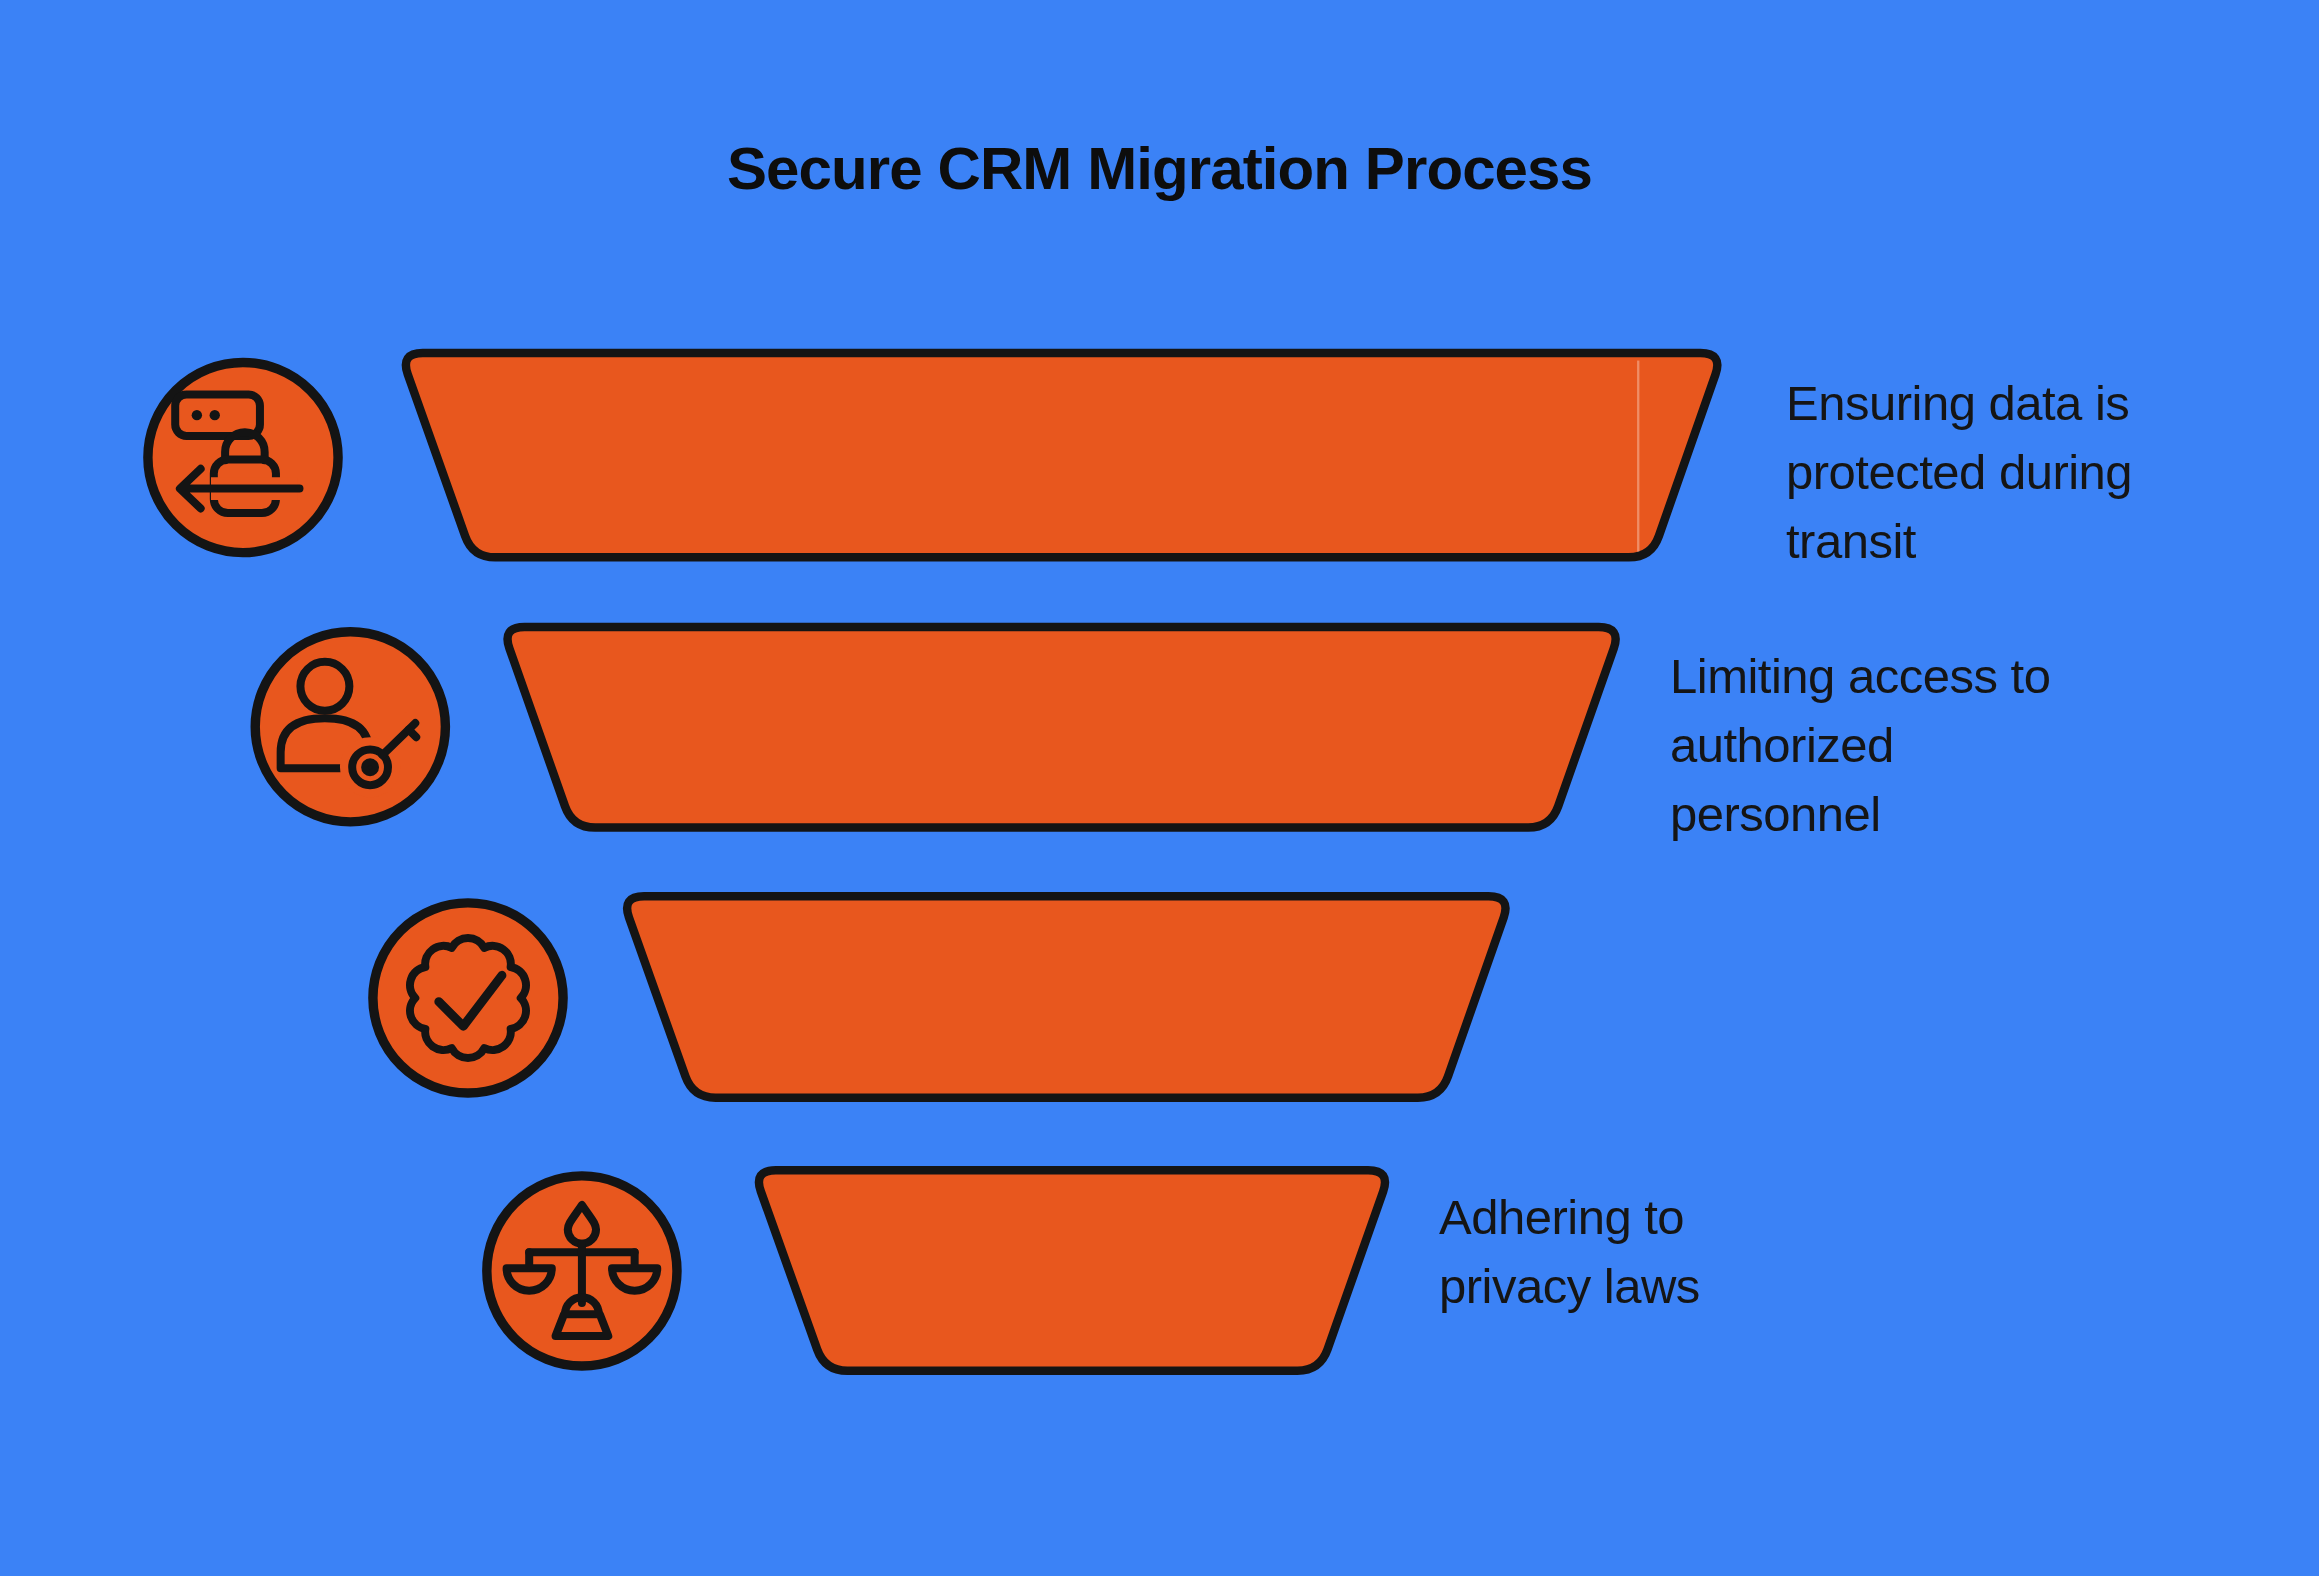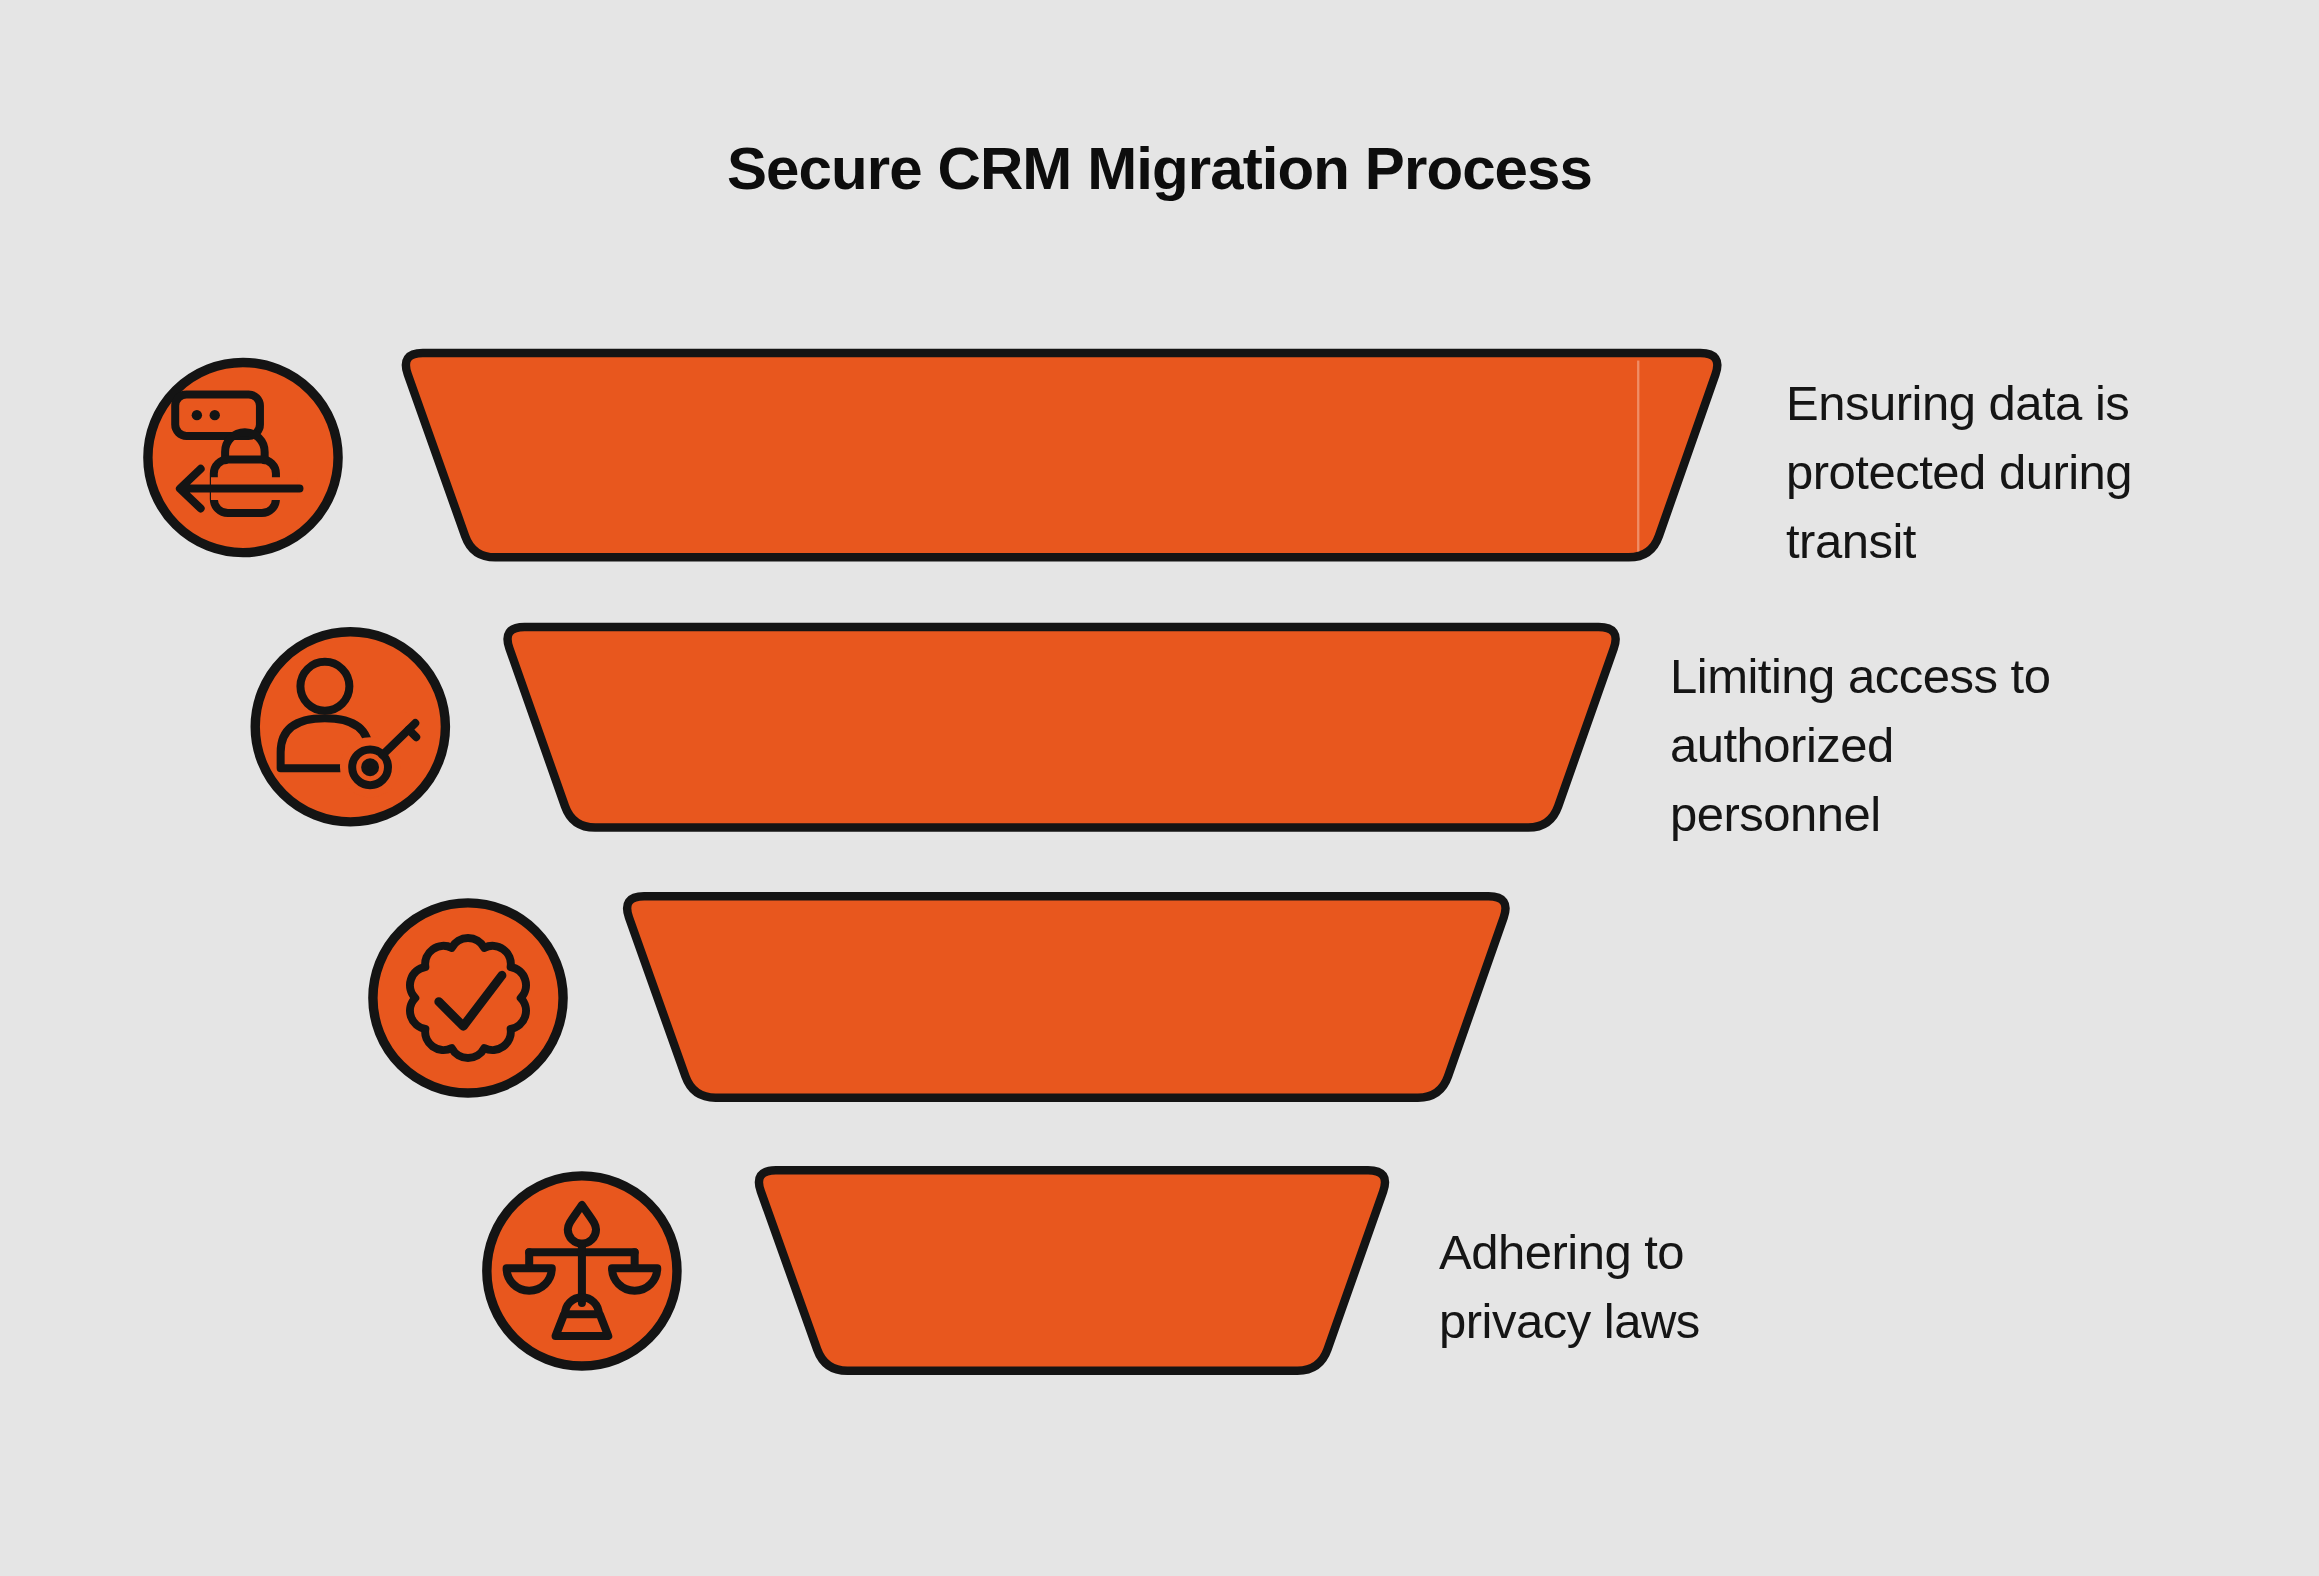--- a/index.html
+++ b/index.html
@@ -1,19 +1,19 @@
 <!DOCTYPE html>
 <html style="--accent: #E8571E; --ink: #141414;font-size:15px"><head>
 <meta charset="utf-8">
 <style>
   html,body{margin:0;padding:0;background:#ffffff;}
   .canvas{
     position:relative;
     width:2319px;height:1576px;
-    background:#e5e5e5;
+    background:#3b82f6;
     overflow:hidden;
     font-family:"Liberation Sans", sans-serif;
   }
   .title{
     position:absolute;top:139px;left:0;width:100%;
     text-align:center;
     font-size:60px;font-weight:bold;line-height:1;
     color:#0d0d0d;letter-spacing:-0.9px;
   }
   svg.layer{position:absolute;left:0;top:0;}
@@ -36,21 +36,21 @@
     position:absolute;font-size:49px;line-height:69px;color:#151515;
     white-space:pre-line;letter-spacing:-0.5px;
   }
   #label0{left:400px;top:353px;width:1323px;height:204px;}
   #label1{left:502px;top:627px;width:1120px;height:201px;}
   #label2{left:621px;top:896px;width:890px;height:202px;}
   #label3{left:753px;top:1170px;width:637px;height:201px;}
   #desc0{left:1786px;top:369px;}
   #desc1{left:1670px;top:642px;}
   #desc2{left:1552px;top:915px;}
-  #desc3{left:1439px;top:1183px;margin-top:35px;}
+  #desc3{left:1439px;top:1183px;}
 </style>
 </head>
 <body>
 
 <div class="canvas">
 
   <div class="title">Secure CRM Migration Process</div>
 
   <svg class="layer" width="2319" height="1576" viewBox="0 0 2463 1674">
 

